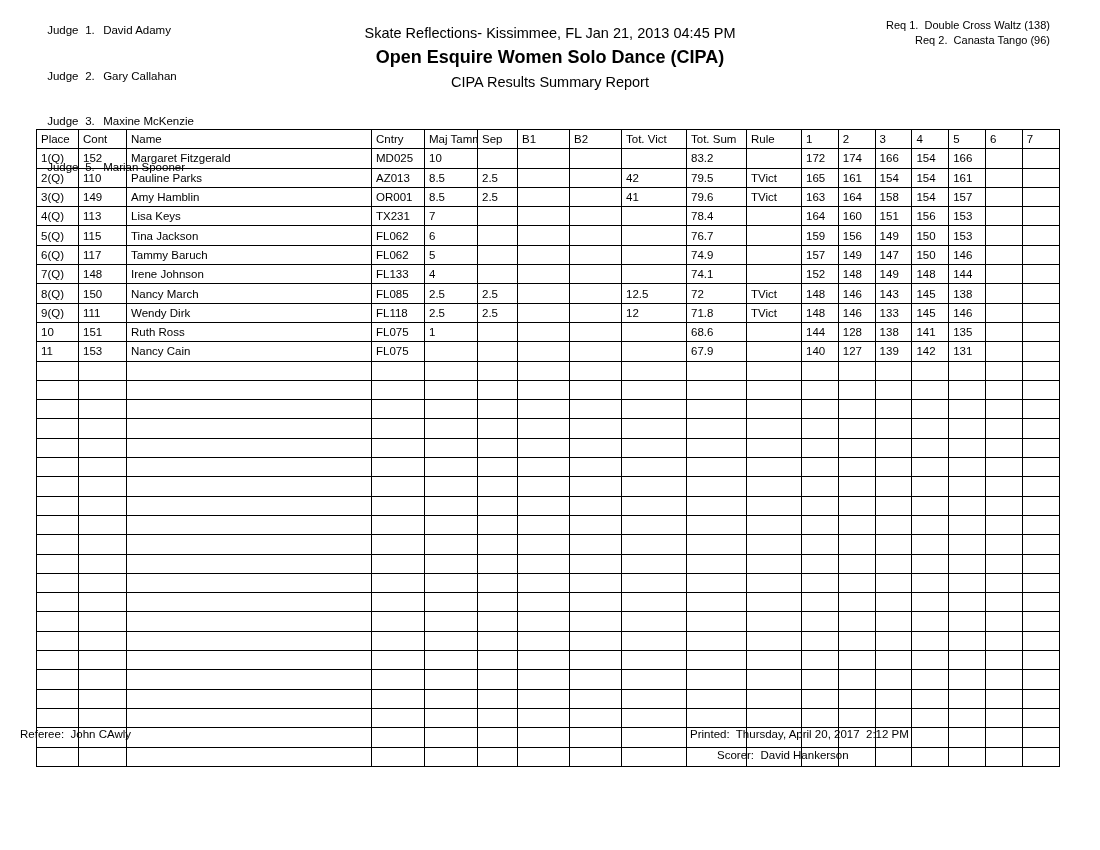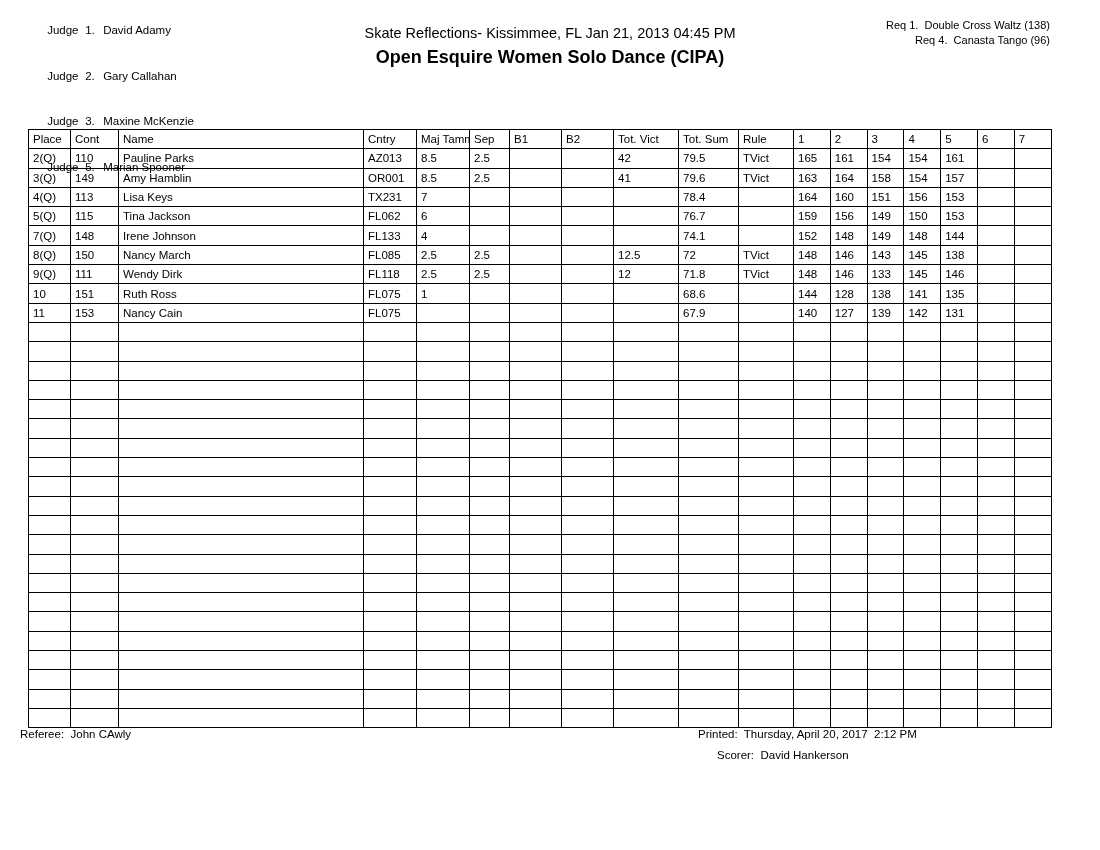--- a/index.html
+++ b/index.html
@@ -90,20 +90,21 @@
     position: absolute;
     left: 28px;
     top: 129px;
     width: 1021px;
   }
   table.results {
     border-collapse: collapse;
     table-layout: fixed;
     width: 1021px;
     font-size: 11.5px;
+    margin-left: 8px;
   }
   table.results th,
   table.results td {
     border: 1px solid #000000;
     height: 18.3px;
     padding: 0 0 0 4px;
     font-weight: normal;
     text-align: left;
     vertical-align: middle;
     overflow: hidden;
@@ -136,21 +137,20 @@
     top: 728px;
     font-size: 11.5px;
     white-space: pre;
   }
   .printed {
     position: absolute;
     left: 690px;
     top: 728px;
     font-size: 11.5px;
     white-space: pre;
-    margin-left: 8px;
   }
   .scorer {
     position: absolute;
     left: 717px;
     top: 749px;
     font-size: 11.5px;
     white-space: pre;
   }
 </style>
 </head>
@@ -169,25 +169,26 @@
       <span class="judge-word">Judge</span><span class="judge-num">3.</span><span>Maxine McKenzie</span>
     </div>
     <div class="judge-row">
       <span class="judge-word">Judge</span><span class="judge-num">5.</span><span>Marian Spooner</span>
     </div>
   </div>
 
   <div class="title-block">
     <div class="title-sub">Skate Reflections- Kissimmee, FL  Jan 21, 2013  04:45 PM</div>
     <div class="title-event">Open Esquire Women Solo Dance (CIPA)</div>
+    <div class="title-report">CIPA Results Summary Report</div>
   </div>
 
   <div class="topright">
     <div class="req-line">Req 1.  Double Cross Waltz (138)</div>
-    <div class="req-line">Req 4.  Canasta Tango (96)</div>
+    <div class="req-line">Req 2.  Canasta Tango (96)</div>
   </div>
 
   <div class="table-wrap">
     <table class="results">
       <colgroup>
         <col class="col-place">
           <col class="col-cont">
           <col class="col-name">
           <col class="col-cntry">
         <col class="col-majvict">
@@ -222,20 +223,40 @@
           <th class="num-center">2</th>
           <th class="num-center">3</th>
           <th class="num-center">4</th>
           <th class="num-center">5</th>
           <th class="num-center">6</th>
           <th class="num-center">7</th>
         </tr>
       </thead>
       <tbody id="results-body">
           <tr>
+            <td>1(Q)</td>
+            <td>152</td>
+            <td>Margaret Fitzgerald</td>
+            <td>MD025</td>
+            <td>10</td>
+            <td></td>
+            <td></td>
+            <td></td>
+            <td></td>
+            <td>83.2</td>
+            <td></td>
+            <td class="num-center">172</td>
+            <td class="num-center">174</td>
+            <td class="num-center">166</td>
+            <td class="num-center">154</td>
+            <td class="num-center">166</td>
+            <td class="num-center"></td>
+            <td class="num-center"></td>
+          </tr>
+          <tr>
             <td>2(Q)</td>
             <td>110</td>
             <td>Pauline Parks</td>
             <td>AZ013</td>
             <td>8.5</td>
             <td>2.5</td>
             <td></td>
             <td></td>
             <td>42</td>
             <td>79.5</td>
@@ -302,20 +323,40 @@
             <td></td>
             <td class="num-center">159</td>
             <td class="num-center">156</td>
             <td class="num-center">149</td>
             <td class="num-center">150</td>
             <td class="num-center">153</td>
             <td class="num-center"></td>
             <td class="num-center"></td>
           </tr>
           <tr>
+            <td>6(Q)</td>
+            <td>117</td>
+            <td>Tammy Baruch</td>
+            <td>FL062</td>
+            <td>5</td>
+            <td></td>
+            <td></td>
+            <td></td>
+            <td></td>
+            <td>74.9</td>
+            <td></td>
+            <td class="num-center">157</td>
+            <td class="num-center">149</td>
+            <td class="num-center">147</td>
+            <td class="num-center">150</td>
+            <td class="num-center">146</td>
+            <td class="num-center"></td>
+            <td class="num-center"></td>
+          </tr>
+          <tr>
             <td>7(Q)</td>
             <td>148</td>
             <td>Irene Johnson</td>
             <td>FL133</td>
             <td>4</td>
             <td></td>
             <td></td>
             <td></td>
             <td></td>
             <td>74.1</td>

